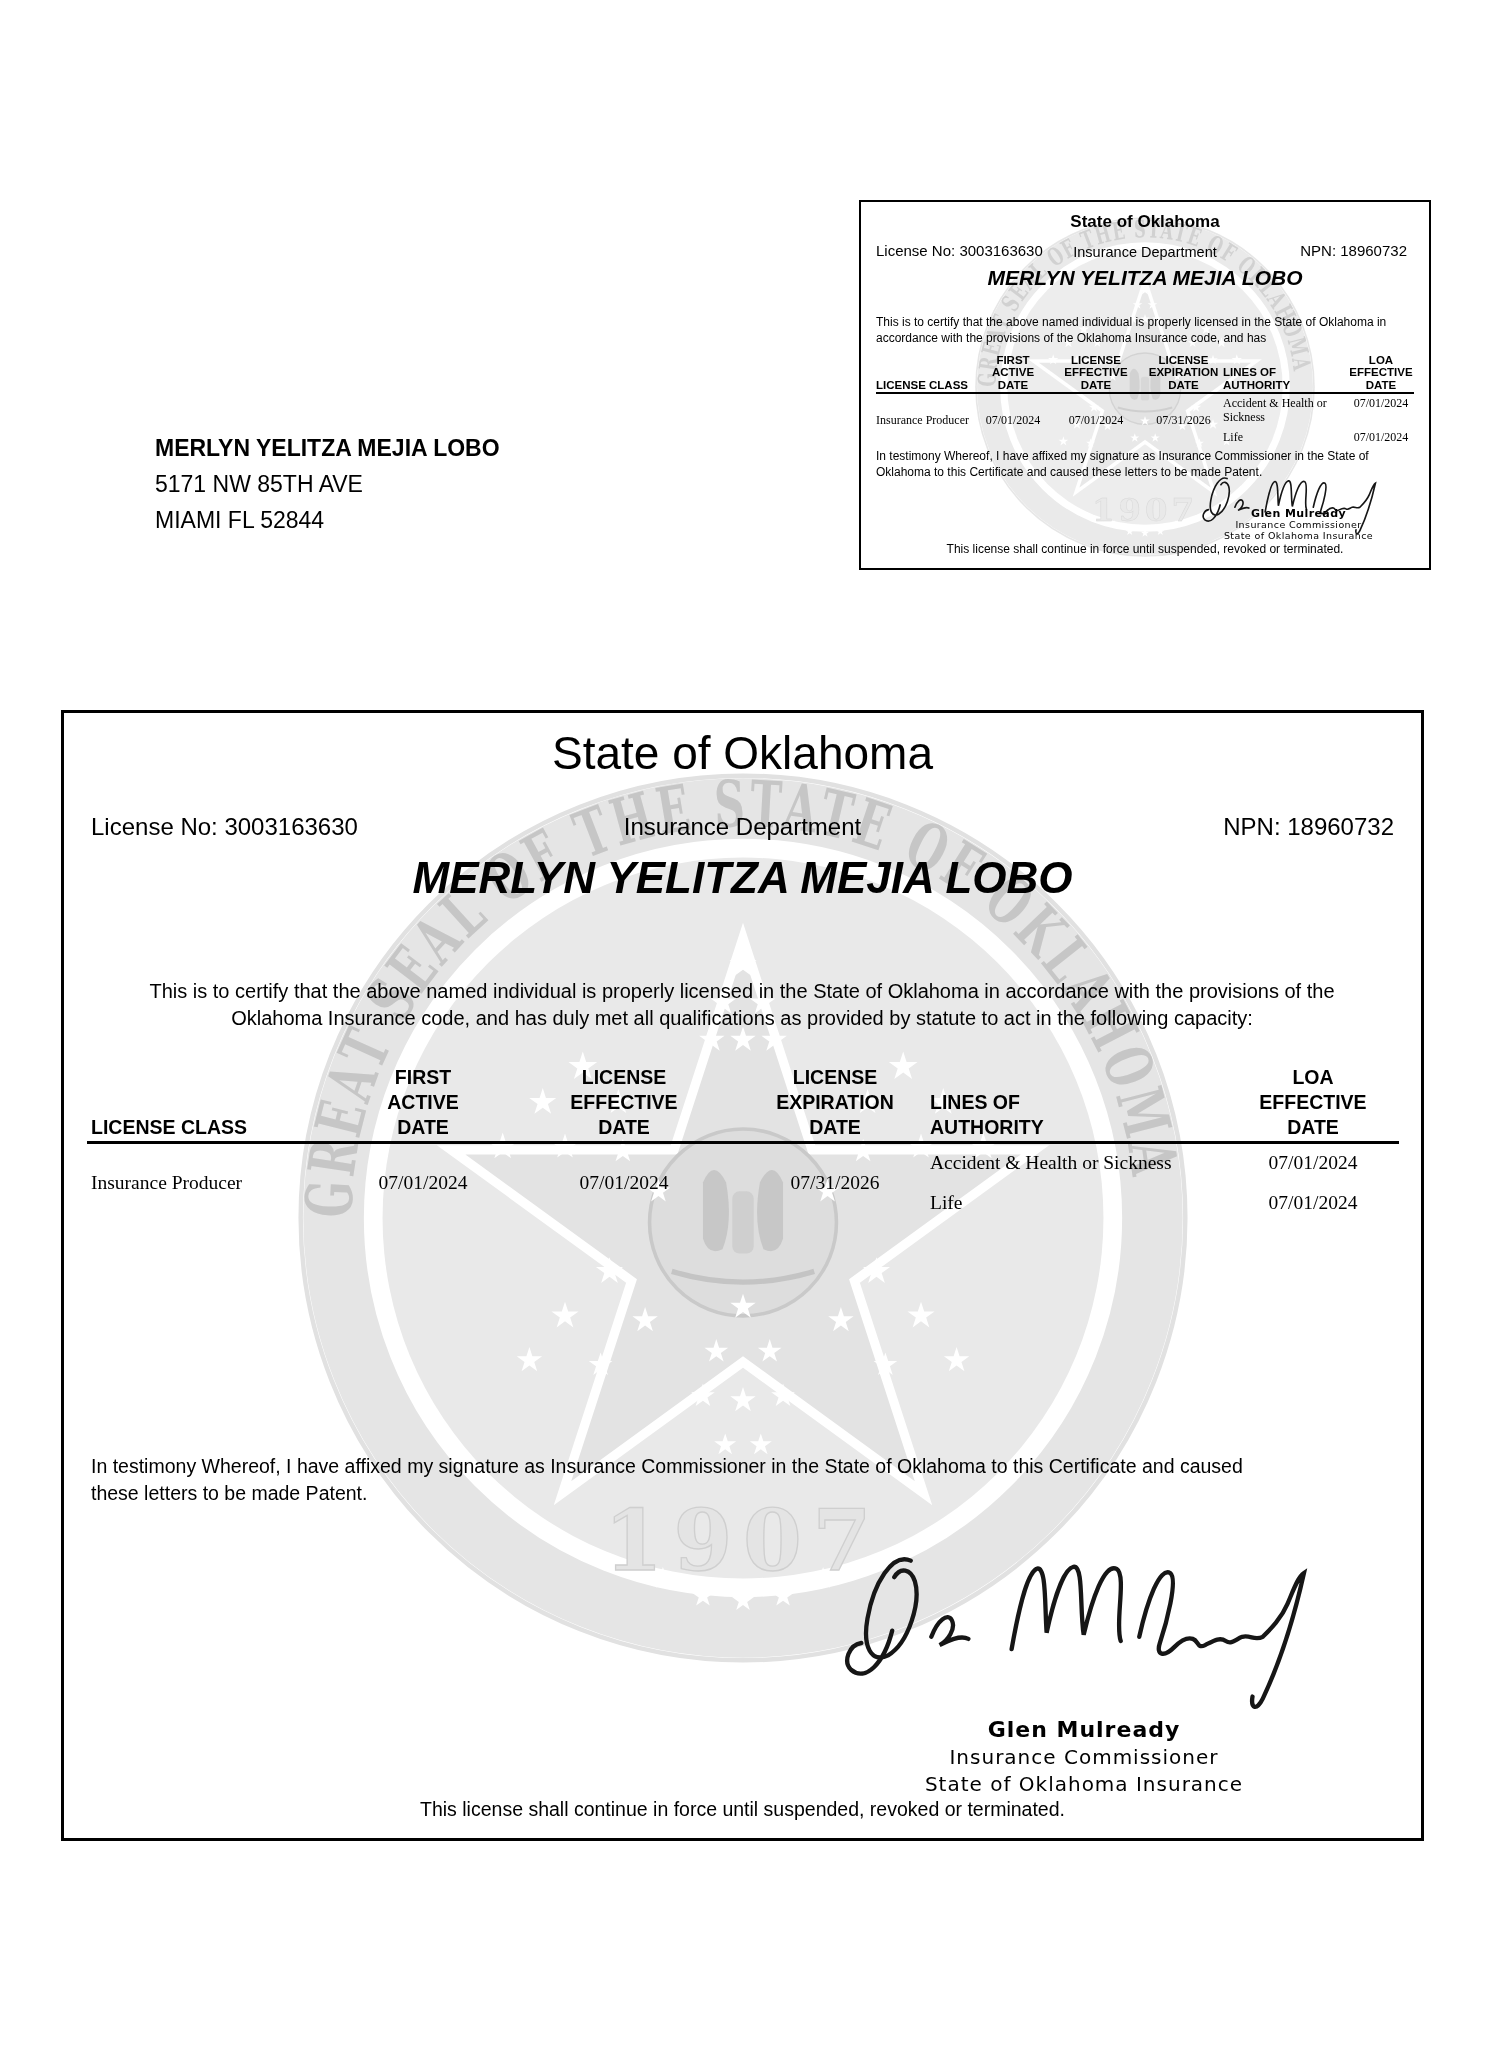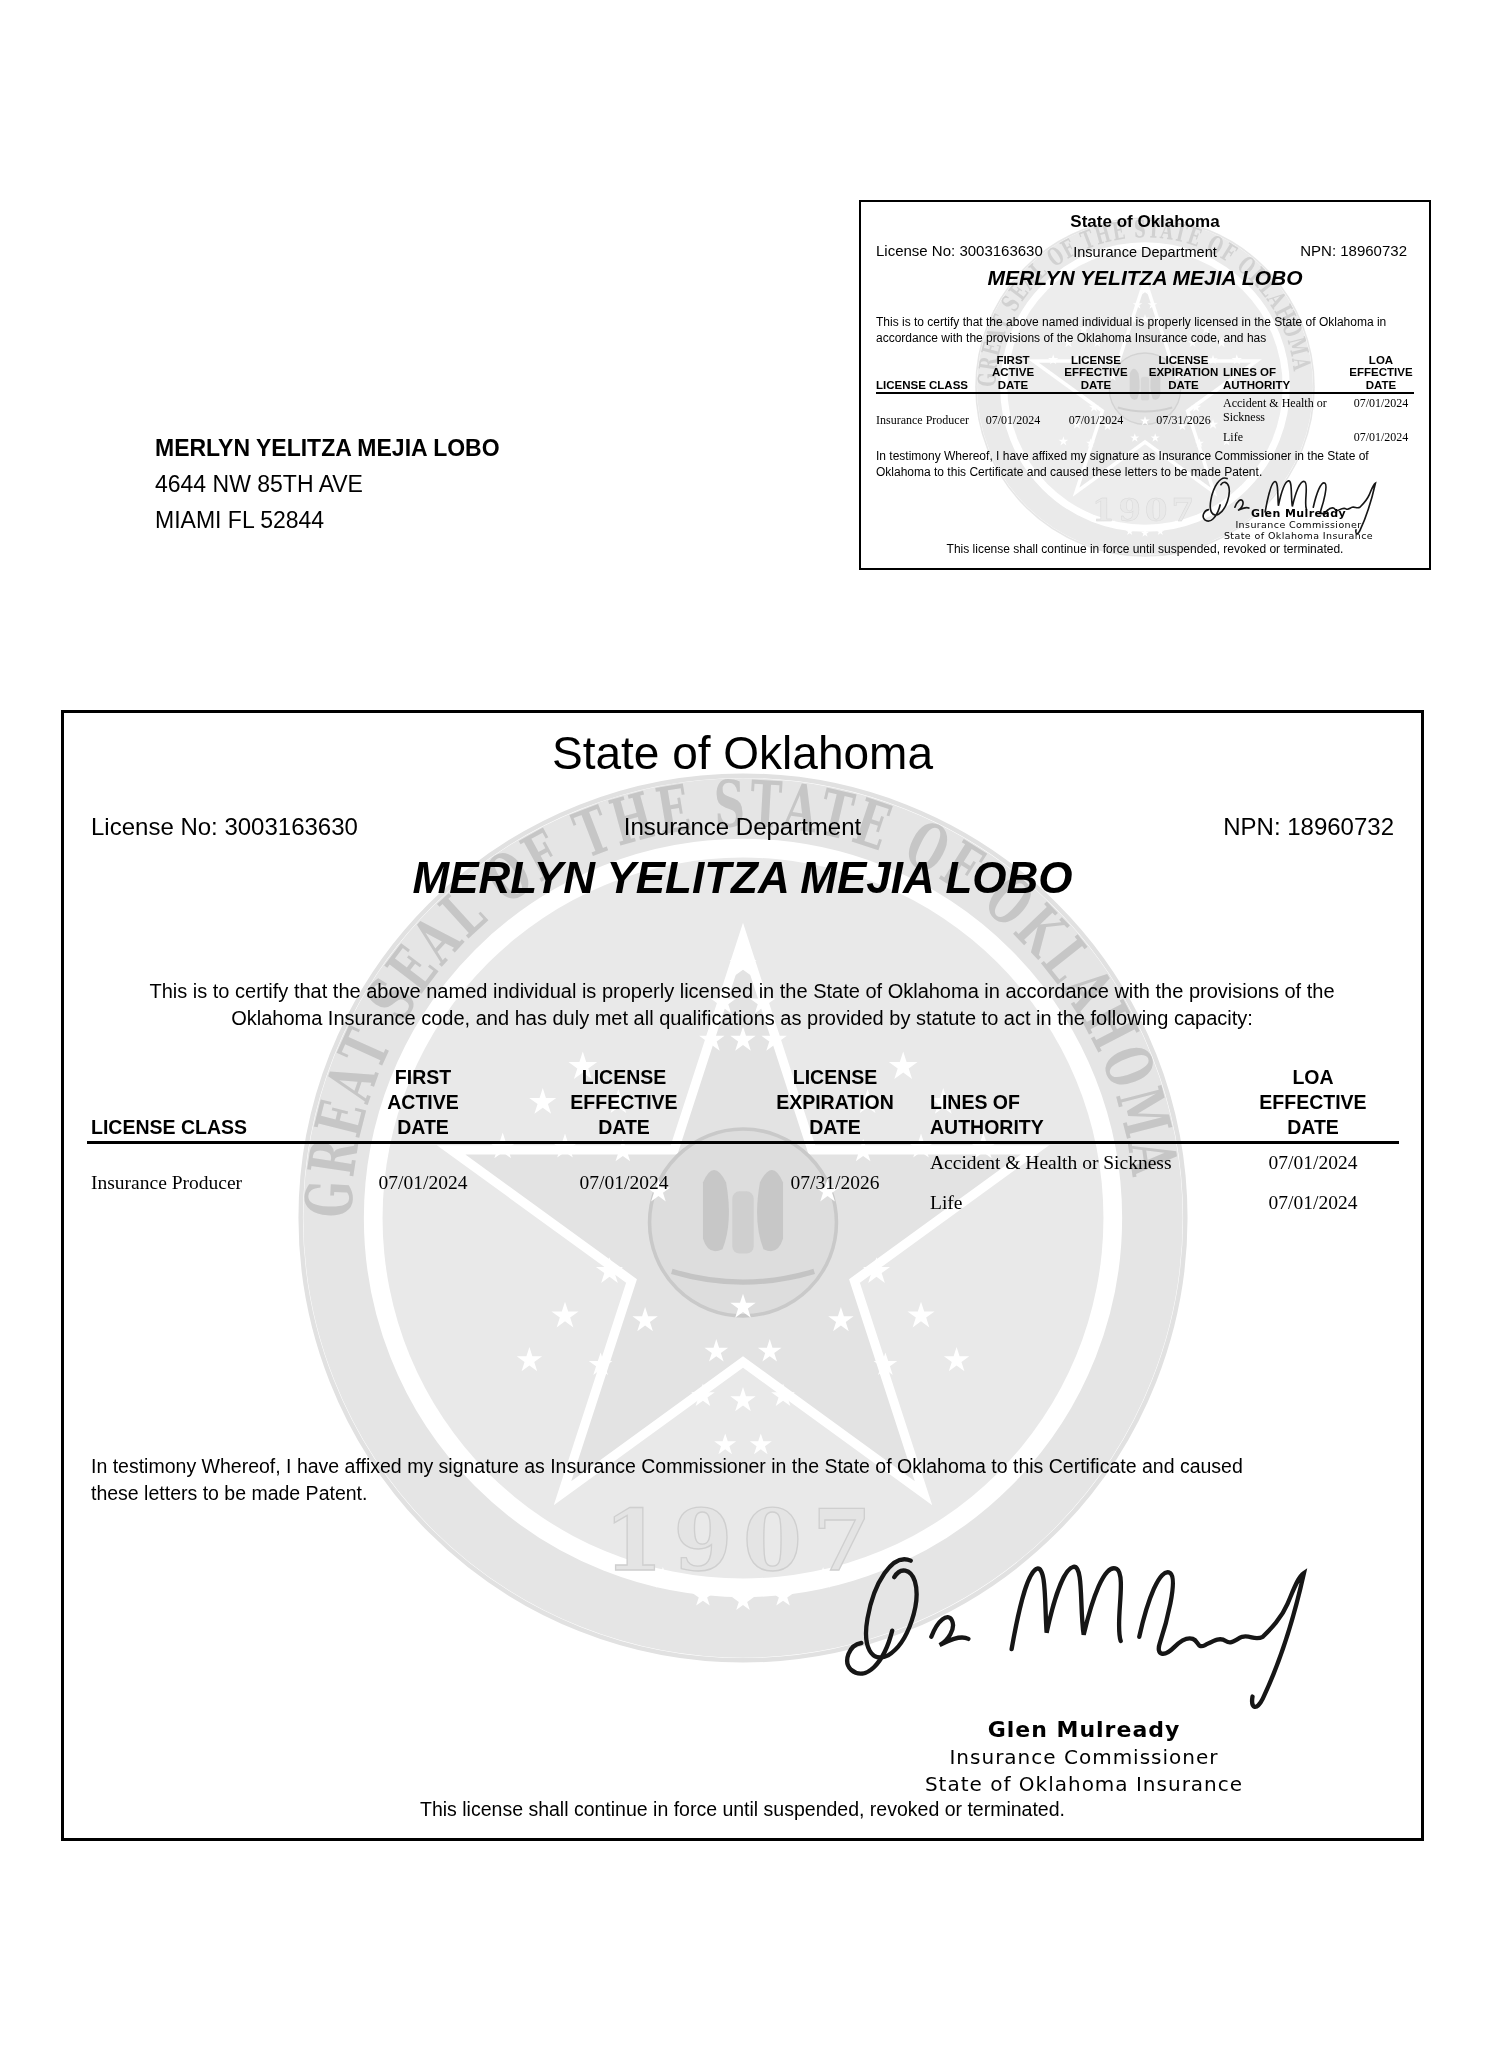--- a/index.html
+++ b/index.html
@@ -214,21 +214,21 @@
       <div class="sb1">Glen Mulready</div>
       <div class="sb2">Insurance Commissioner</div>
       <div class="sb2">State of Oklahoma Insurance</div>
     </div>
 
     <div class="abs foot">This license shall continue in force until suspended, revoked or terminated.</div>
   </div>
 
   <div class="abs addr">
     <div class="nm">MERLYN YELITZA MEJIA LOBO</div>
-    <div>4644 NW 85TH AVE</div>
+    <div>5171 NW 85TH AVE</div>
     <div>MIAMI FL 52844</div>
   </div>
 
   <div class="abs cert">
     <div class="seal-slot"><svg viewBox="0 0 1000 1000" width="100%" height="100%">
   <defs>
     <path id="sealArc" d="M 60,500 A 440,440 0 1 1 940,500" fill="none"></path>
     <path id="star" d="M0,-1 L0.2245,-0.309 0.951,-0.309 0.363,0.118 0.5878,0.809 0,0.382 -0.5878,0.809 -0.363,0.118 -0.951,-0.309 -0.2245,-0.309 Z"></path>
     <path id="sig-path" fill="none" stroke="#161616" stroke-width="4.2" stroke-linecap="round" d="M88,22 C70,14 52,44 46,78 C41,106 50,122 66,114 C86,102 98,62 92,42 C88,30 78,28 72,38
          M70,90 C62,122 44,140 30,128 C22,120 28,104 40,102

